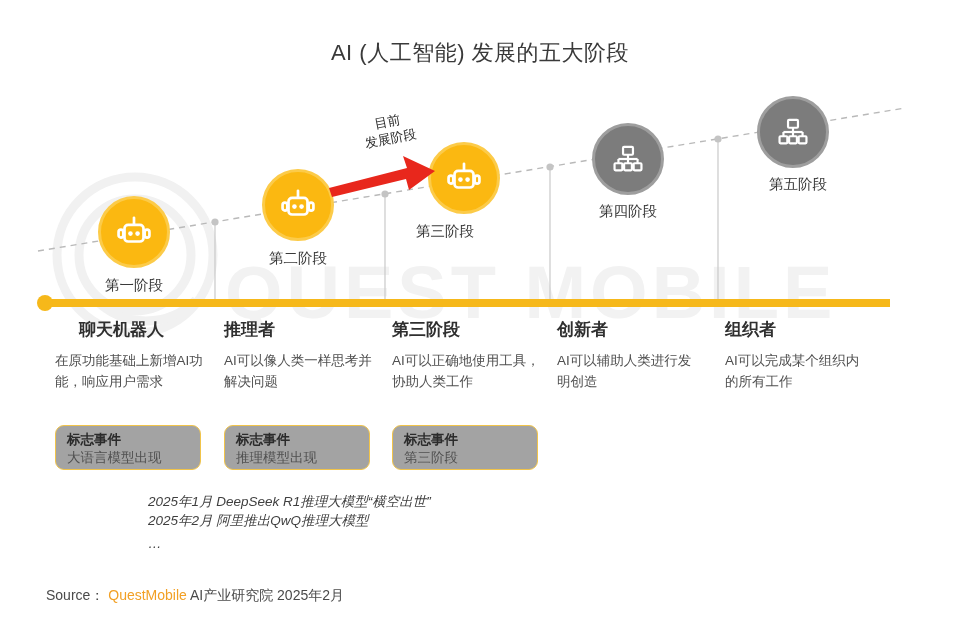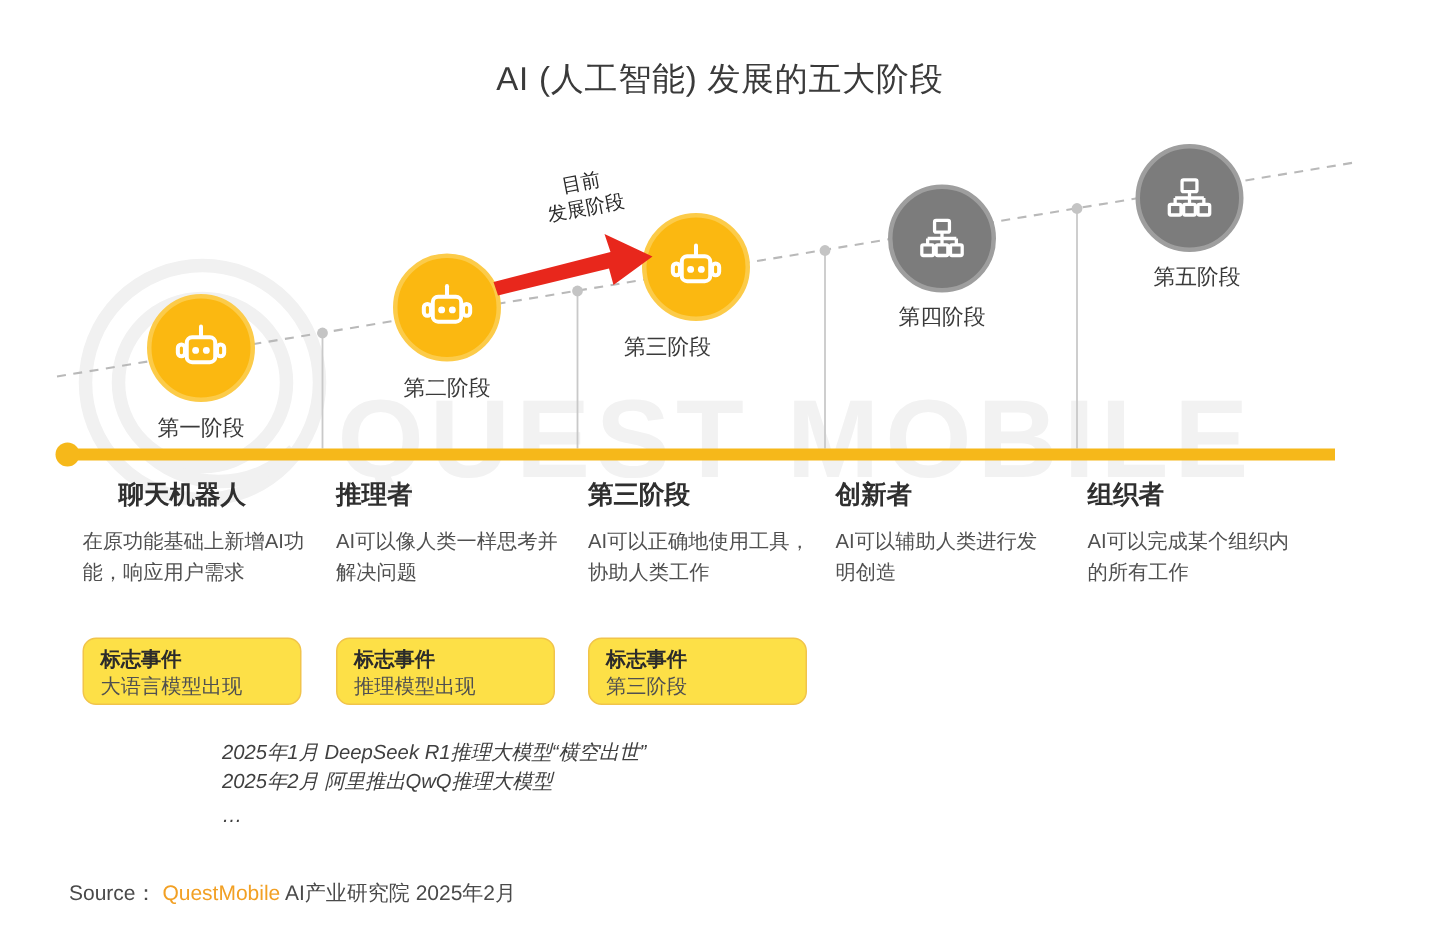--- a/index.html
+++ b/index.html
@@ -138,21 +138,21 @@
   }
 
   
   .event-box {
     position: absolute;
     top: 425px;
     height: 45px;
     box-sizing: border-box;
     border: 1.4px solid #F1C44A;
     border-radius: 9px;
-    background: #fde047;
+    background: #a3a3a3;
     padding: 5px 0 0 11px;
     z-index: 4;
   }
   .event-title {
     font-size: 13.5px;
     font-weight: bold;
     color: #2b2b2b;
     line-height: 18px;
   }
   .event-body {

